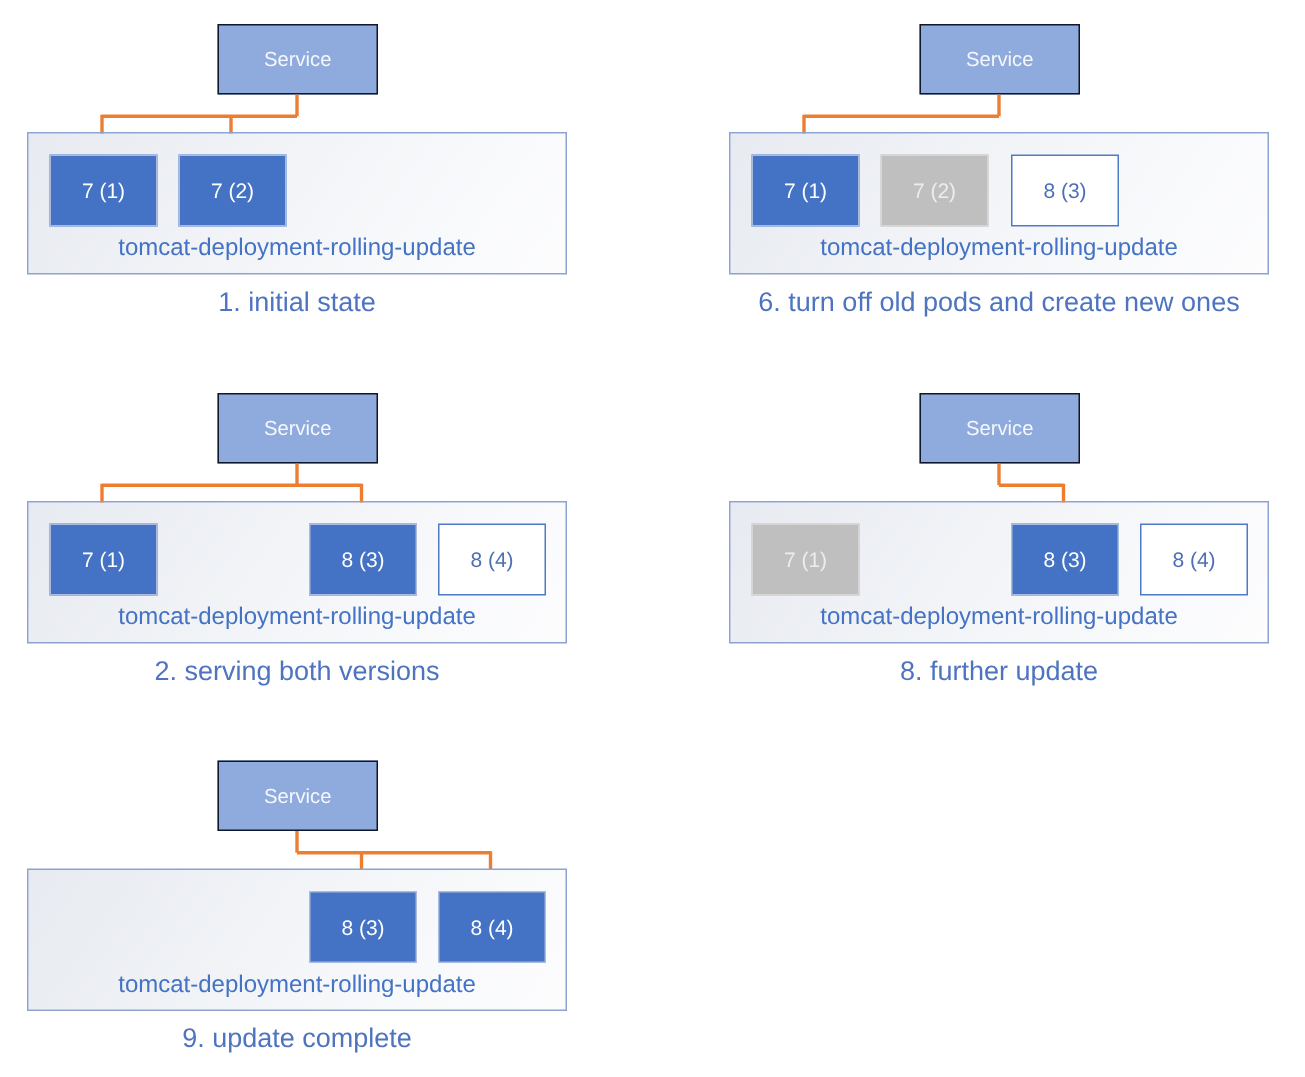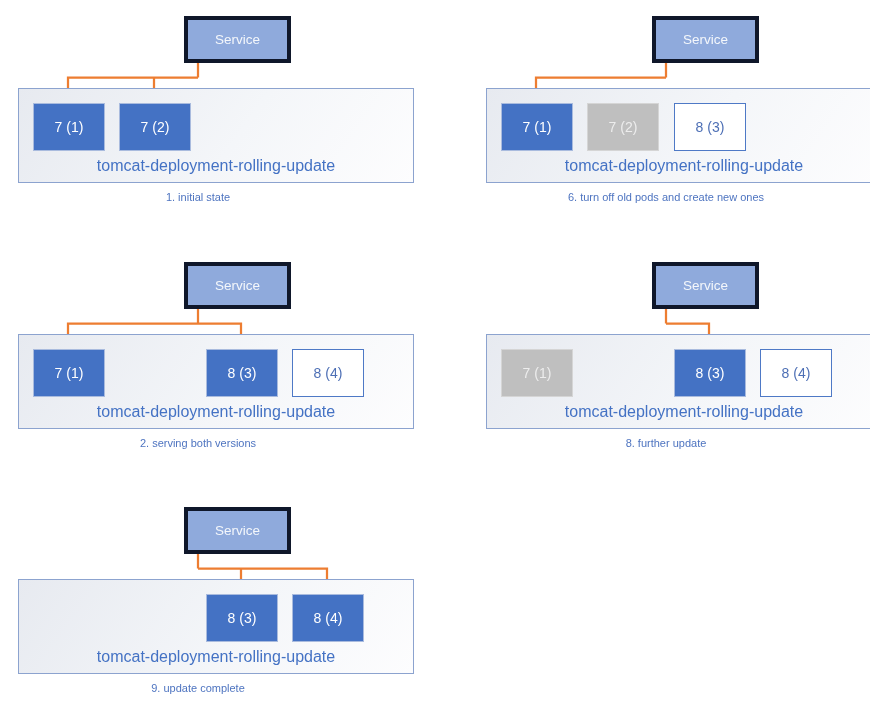--- a/index.html
+++ b/index.html
@@ -1,36 +1,36 @@
 <!DOCTYPE html>
 <html><head>
 <meta charset="utf-8">
 <style>
   html,body{margin:0;padding:0;background:#ffffff;}
   body{width:870px;height:718px;overflow:hidden;
        font-family:"Liberation Sans",sans-serif;}
   .canvas{position:relative;width:870px;height:718px;}
   .panel{position:absolute;width:435px;height:246px;}
   .service{position:absolute;left:145px;top:16px;width:107px;height:47px;
-           background:#8FAADC;border:4px solid #0f172a;box-sizing:border-box;
-           color:#F4F7FB;font-size:13.5px;display:flex;align-items:center;justify-content:center;margin-left:39px;}
+           background:#8FAADC;border:1px solid #0f172a;box-sizing:border-box;
+           color:#F4F7FB;font-size:13.5px;display:flex;align-items:center;justify-content:center;}
   .arrows{position:absolute;left:0;top:0;width:435px;height:246px;pointer-events:none;}
-  .deployment{position:absolute;left:18px;top:88px;width:396px;height:95px;
+  .deployment{position:absolute;left:18px;top:88px;width:360px;height:95px;
               box-sizing:border-box;border:1px solid #8CA3CF;
               background:linear-gradient(125deg,#E7EAF0 0%,#F4F6F9 55%,#FDFDFE 100%);}
   .pods{position:absolute;left:0;top:0;width:100%;height:100%;}
   .pod{position:absolute;top:14px;width:72px;height:48px;box-sizing:border-box;
        display:flex;align-items:center;justify-content:center;font-size:14px;}
   .pod.active{background:#4472C4;border:1px solid #A9BBDE;color:#FFFFFF;}
   .pod.terminated{background:#BFBFBF;border:1px solid #D5D5D5;color:#EDEDED;}
   .pod.new{background:#FFFFFF;border:1.5px solid #4E79C6;color:#4D6FB5;}
   .dep-label{position:absolute;left:0;right:0;bottom:7px;text-align:center;
              color:#4472C4;font-size:16px;}
   .caption{position:absolute;left:0;top:191px;width:396px;text-align:center;
-           color:#4E74C0;font-size:11px;}
+           color:#4E74C0;font-size:18px;}
 </style>
 </head>
 <body>
 
 <div class="canvas">
 
   <section class="panel" style="left:0;top:0">
     <div class="service">
       <span>Service</span>
     </div>

